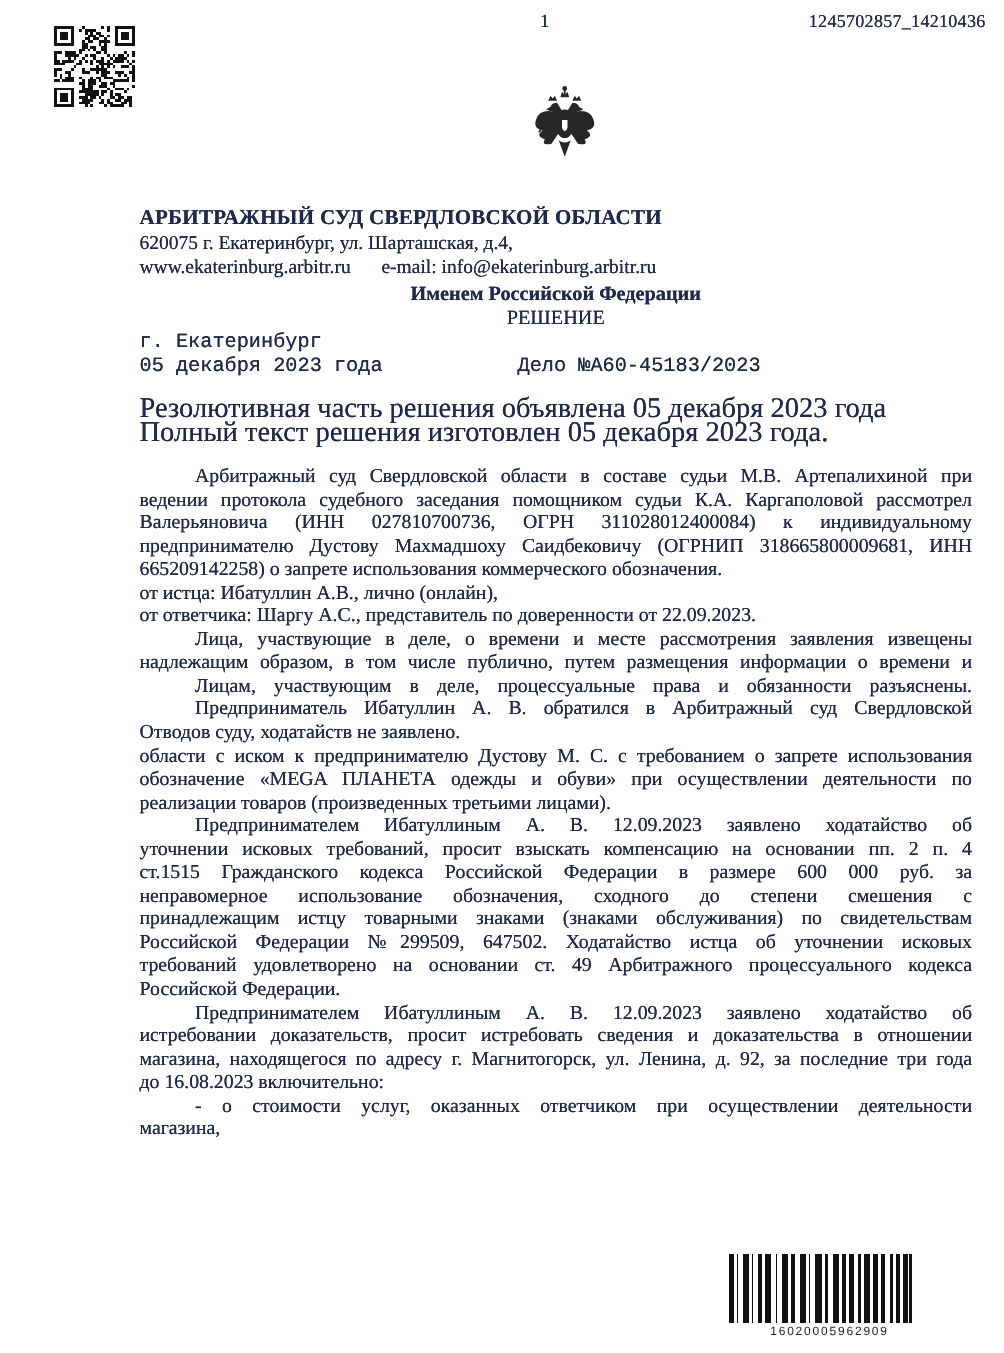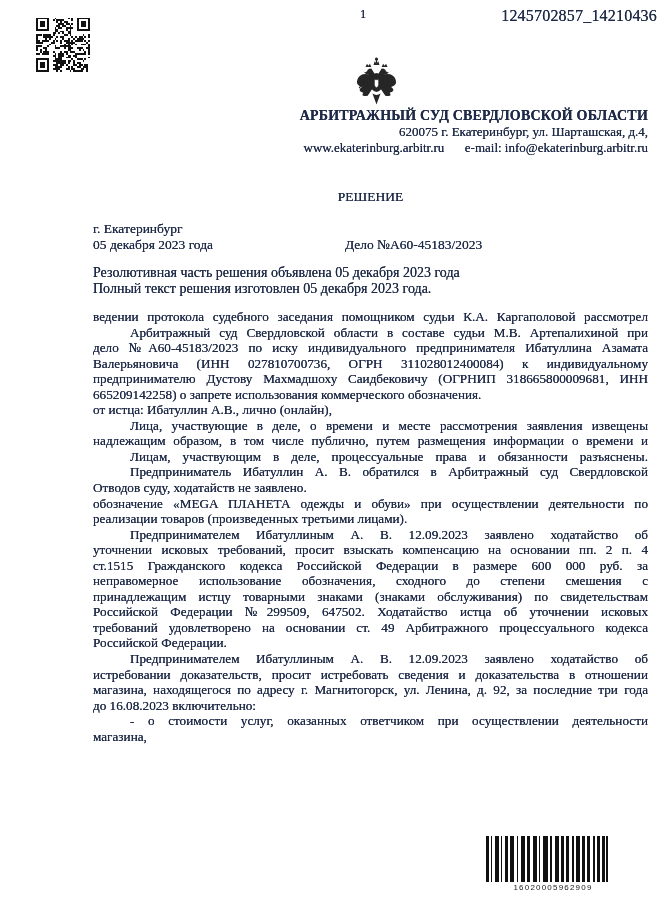--- a/index.html
+++ b/index.html
@@ -4,35 +4,35 @@
 <style>
   html,body{margin:0;padding:0;background:#ffffff;}
   .page{
     position:relative;width:669px;height:902px;background:#ffffff;
     font-family:"Liberation Serif","DejaVu Serif",serif;
     color:#1e2a47;overflow:hidden;
     text-shadow:0 0 .4px currentColor; 
   }
   
   .page-number{position:absolute;top:7px;left:360px;font-size:12.5px;}
-  .doc-id{position:absolute;top:7px;right:12px;font-size:16px;letter-spacing:.2px;}
+  .doc-id{position:absolute;top:7px;right:12px;font-size:12px;letter-spacing:.2px;}
   .qr{position:absolute;top:17px;left:36px;width:54px;height:55px;}
   .emblem{position:absolute;top:56px;left:353px;width:47px;height:56px;}
   
-  .header-block{position:absolute;top:108px;left:93px;width:555px;text-align:right;}
+  .header-block{position:absolute;top:138px;left:93px;width:555px;text-align:left;}
   .court-name{font-weight:bold;font-size:14px;line-height:16px;letter-spacing:.2px;}
   .addr-line{font-size:13px;line-height:16px;}
   .title-block{position:absolute;top:188px;left:93px;width:555px;text-align:center;}
   .in-the-name{font-weight:bold;font-size:13.5px;line-height:15px;}
   .doc-type{font-weight:normal;font-size:13.5px;line-height:15px;margin-top:1px;}
   
   .meta-block{position:absolute;top:221px;left:93px;width:555px;font-size:13.5px;line-height:15.5px;}
-  .meta-row{position:relative;height:15.5px;}
+  .meta-row{position:relative;height:15.5px;font-family:Liberation Mono, monospace;}
   .case-number{position:absolute;left:252px;top:0;}
-  .res-block{position:absolute;top:265px;left:93px;width:555px;font-size:14px;line-height:15.5px;}
+  .res-block{position:absolute;top:265px;left:93px;width:555px;font-size:19px;line-height:15.5px;}
   
   .body-block{position:absolute;top:309px;left:93px;width:555px;font-size:13.2px;line-height:15.55px;}
   .line{text-align:justify;text-align-last:justify;white-space:nowrap;}
   .line.end{text-align-last:left;}
   .line.indent{text-indent:37px;}
   
   .barcode-wrap{position:absolute;top:836px;left:486px;width:134px;text-align:center;}
   .barcode-bars{
     width:122px;height:46px;
     background:linear-gradient(90deg,
@@ -383,51 +383,53 @@
     <div class="court-name">АРБИТРАЖНЫЙ СУД СВЕРДЛОВСКОЙ ОБЛАСТИ</div>
     <div class="addr-line">620075 г. Екатеринбург, ул. Шарташская, д.4,</div>
     <div class="addr-line">
       <span>www.ekaterinburg.arbitr.ru</span>
       <span style="display:inline-block;width:14px;"></span>
       <span>e-mail: info@ekaterinburg.arbitr.ru</span>
     </div>
   </div>
 
   <div class="title-block">
+    <div class="in-the-name">Именем Российской Федерации</div>
     <div class="doc-type">РЕШЕНИЕ</div>
   </div>
 
   <div class="meta-block">
     <div class="meta-row">
       <span>г. Екатеринбург</span>
     </div>
     <div class="meta-row">
       <span>05 декабря 2023 года</span>
       <span class="case-number">Дело №А60-45183/2023</span>
     </div>
   </div>
 
   <div class="res-block">
     <div>Резолютивная часть решения объявлена 05 декабря 2023 года</div>
     <div>Полный текст решения изготовлен 05 декабря 2023 года.</div>
   </div>
 
   <div class="body-block">
+      <div class="line indent">Арбитражный суд Свердловской области в составе судьи М.В. Артепалихиной при</div>
       <div class="line">ведении протокола судебного заседания помощником судьи К.А. Каргаполовой рассмотрел</div>
-      <div class="line indent">Арбитражный суд Свердловской области в составе судьи М.В. Артепалихиной при</div>
-      <div class="line">дело №А60-45183/2023 по иску индивидуального предпринимателя Ибатуллина Азамата</div>
       <div class="line">Валерьяновича (ИНН 027810700736, ОГРН 311028012400084) к индивидуальному</div>
       <div class="line">предпринимателю Дустову Махмадшоху Саидбековичу (ОГРНИП 318665800009681, ИНН</div>
       <div class="line end">665209142258) о запрете использования коммерческого обозначения.</div>
       <div class="line end">от истца: Ибатуллин А.В., лично (онлайн),</div>
+      <div class="line end">от ответчика: Шаргу А.С., представитель по доверенности от 22.09.2023.</div>
       <div class="line indent">Лица, участвующие в деле, о времени и месте рассмотрения заявления извещены</div>
       <div class="line">надлежащим образом, в том числе публично, путем размещения информации о времени и</div>
       <div class="line indent">Лицам, участвующим в деле, процессуальные права и обязанности разъяснены.</div>
       <div class="line indent">Предприниматель Ибатуллин А. В. обратился в Арбитражный суд Свердловской</div>
       <div class="line end">Отводов суду, ходатайств не заявлено.</div>
+      <div class="line">области с иском к предпринимателю Дустову М. С. с требованием о запрете использования</div>
       <div class="line">обозначение «MEGA ПЛАНЕТА одежды и обуви» при осуществлении деятельности по</div>
       <div class="line end">реализации товаров (произведенных третьими лицами).</div>
       <div class="line indent">Предпринимателем Ибатуллиным А. В. 12.09.2023 заявлено ходатайство об</div>
       <div class="line">уточнении исковых требований, просит взыскать компенсацию на основании пп. 2 п. 4</div>
       <div class="line">ст.1515 Гражданского кодекса Российской Федерации в размере 600 000 руб. за</div>
       <div class="line">неправомерное использование обозначения, сходного до степени смешения с</div>
       <div class="line">принадлежащим истцу товарными знаками (знаками обслуживания) по свидетельствам</div>
       <div class="line">Российской Федерации №299509, 647502. Ходатайство истца об уточнении исковых</div>
       <div class="line">требований удовлетворено на основании ст. 49 Арбитражного процессуального кодекса</div>
       <div class="line end">Российской Федерации.</div>

